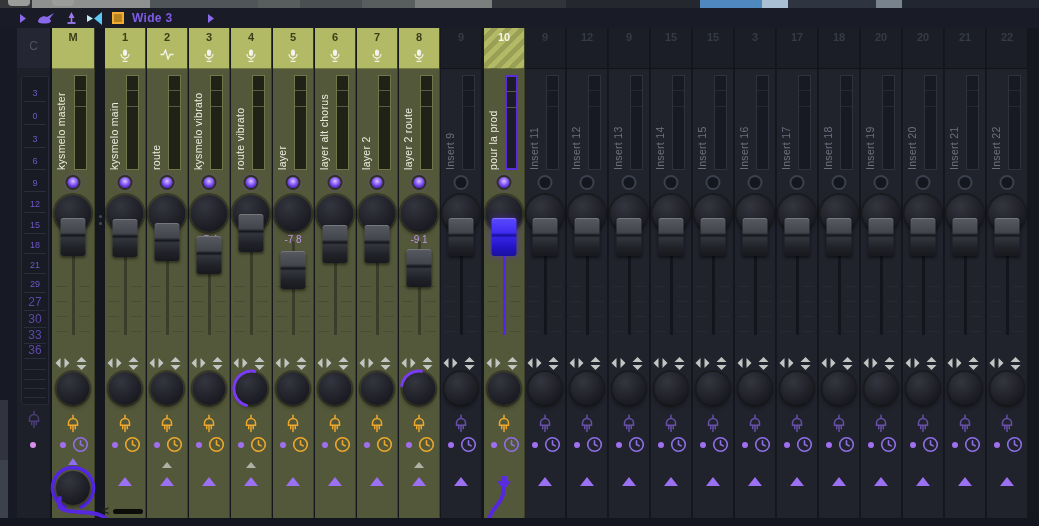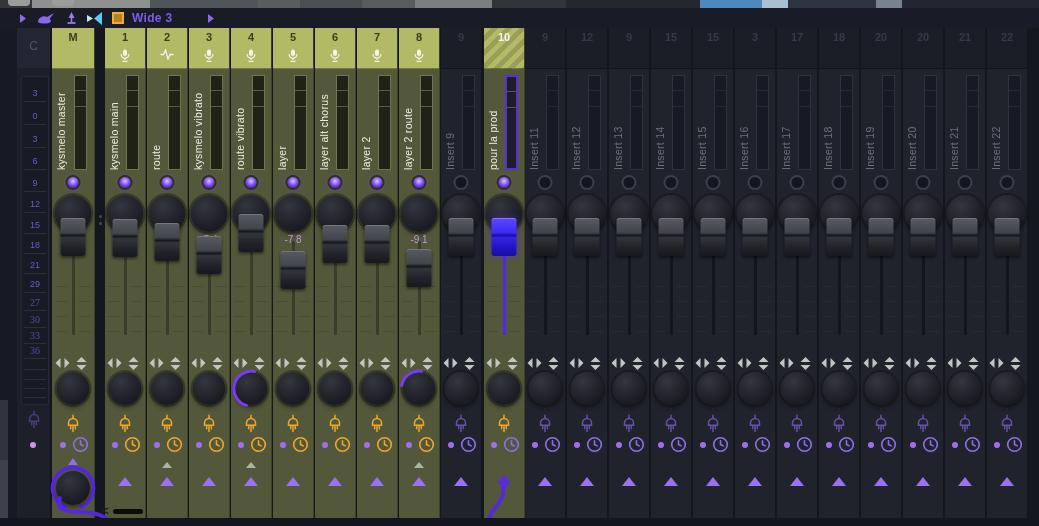--- a/index.html
+++ b/index.html
@@ -23,21 +23,21 @@
   #gutter{position:absolute;left:0;top:0;width:17px;height:498px;background:#171925;}
   #gutterlite{position:absolute;left:0;top:372px;width:8px;height:126px;background:#31343f;}
   #gutterlite2{position:absolute;left:0;top:432px;width:8px;height:66px;background:#3d414c;}
   #bottombar{position:absolute;left:0;top:490px;width:1039px;height:8px;background:#14161f;}
   
   #ccol{position:absolute;left:17px;top:0;width:33px;height:490px;background:#1e2029;border-right:2px solid #121420;}
   #chead{height:40px;background:#242633;color:#4e5261;font-size:12px;text-align:center;line-height:36px;}
   #scalePanel{position:absolute;left:4px;top:48px;width:26px;height:327px;background:#181a24;
     border:1px solid #262836;border-radius:2px;}
   .tick{position:absolute;width:100%;text-align:center;color:#6f58c8;font-size:9px;line-height:9px;}
-  .tick.small{font-size:10px;color:#5c49aa;font-family:Liberation Serif, serif;}
+  .tick.small{font-size:12px;color:#5c49aa;}
   .tickline{position:absolute;left:2px;width:22px;height:1px;background:#2a2d3c;}
   
   .strip{position:absolute;top:0;height:490px;box-sizing:border-box;}
   .s-selected,.s-current{background:#54583a;border-right:1px solid #3d4128;}
   .s-normal{background:#20222c;border-right:1px solid #14161e;}
   .hdr{position:relative;height:40px;border-bottom:1px solid rgba(0,0,0,.35);}
   .s-selected .hdr{background:#b3ba66;}
   .s-current .hdr{background:repeating-linear-gradient(135deg,#b3ba66 0 5px,#99a055 5px 10px);}
   .s-normal .hdr{background:#1c1e27;}
   .num{display:block;text-align:center;padding-top:3px;font-size:11px;font-weight:bold;}

